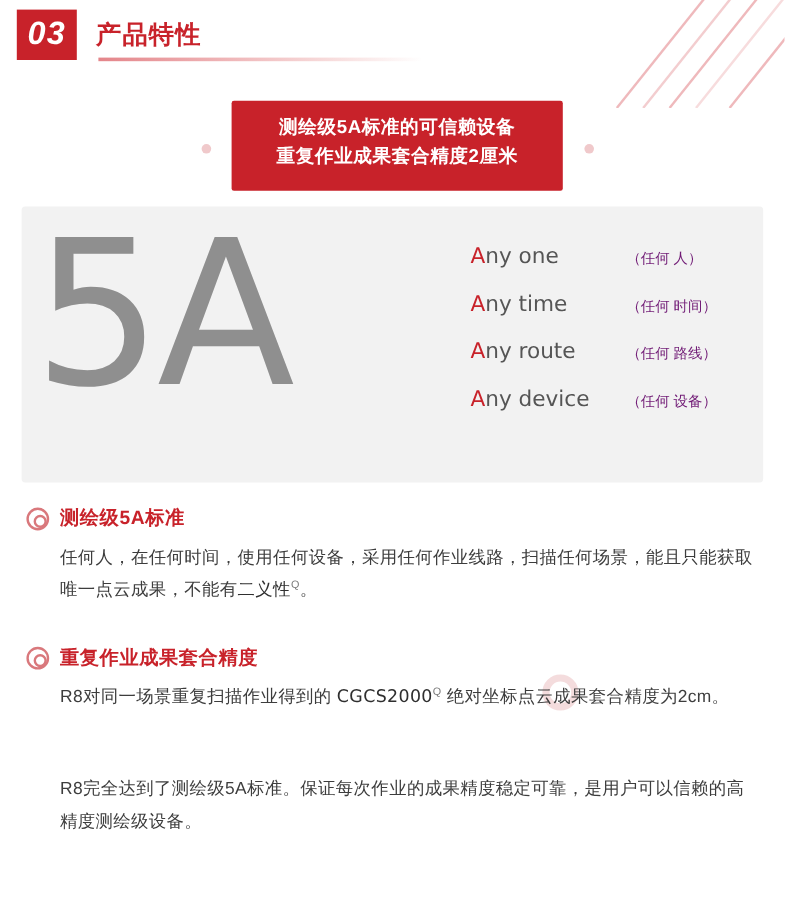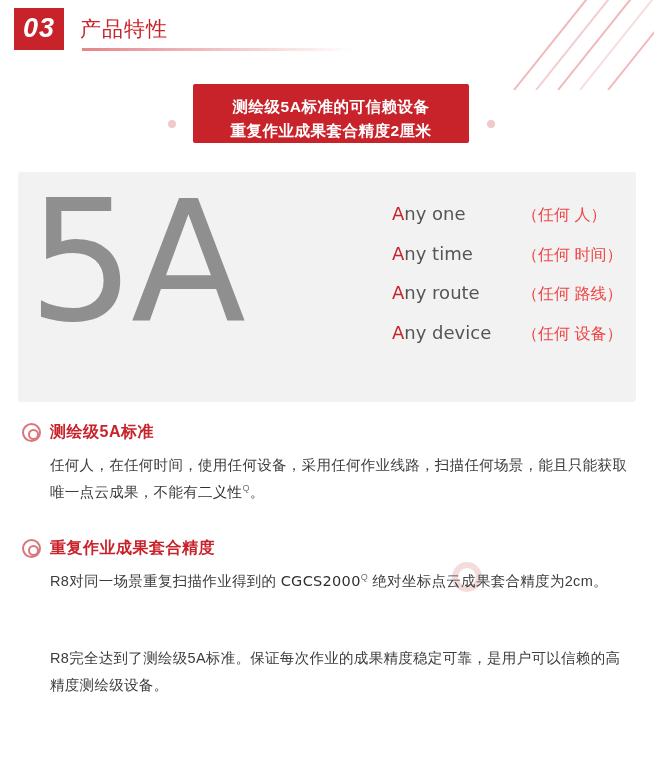--- a/index.html
+++ b/index.html
@@ -40,21 +40,21 @@
     font-size: 27px;
     font-weight: bold;
     font-style: italic;
     line-height: 1;
     padding: 7px 9px 8px 9px;
     letter-spacing: 1px;
   }
   .sec-title {
     color: #c8222a;
     font-size: 21px;
-    font-weight: normal;
+    font-weight: bold;
     margin-left: 16px;
     letter-spacing: 1px;
   }
   .sec-underline {
     position: absolute;
     top: 48px;
     left: 82px;
     width: 270px;
     height: 3px;
     background: linear-gradient(to right, #e4858a, #f7dada 70%, #ffffff);
@@ -62,21 +62,21 @@
 
   
   .banner {
     position: absolute;
     top: 84px;
     left: 193px;
     width: 276px;
     background: #c8222a;
     color: #ffffff;
     text-align: center;
-    padding: 11px 8px 0 8px;
+    padding: 11px 8px 16px 8px;
     border-radius: 2px;
   }
   .banner div {
     font-size: 15.5px;
     font-weight: bold;
     line-height: 1.55;
     letter-spacing: 0.5px;
   }
   .banner-dot {
     position: absolute;
@@ -120,22 +120,22 @@
     height: 39.5px;
   }
   .any-en {
     color: #555555;
     font-size: 18px;
     font-family: "DejaVu Sans", sans-serif;
     width: 130px;
   }
   .any-en .cap { color: #c8222a; }
   .any-cn {
-    color: #ef4444;
-    font-size: 16px;
+    color: #701a75;
+    font-size: 12px;
     white-space: nowrap;
   }
 
   
   .block { position: absolute; left: 22px; width: 612px; }
   .b1 { top: 422px; }
   .b2 { top: 538px; }
   .b3 { top: 645px; }
 
   .b-head {

